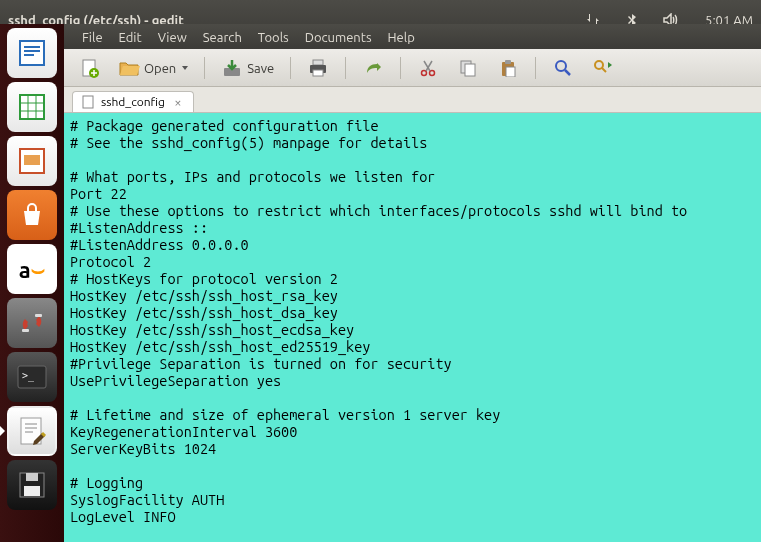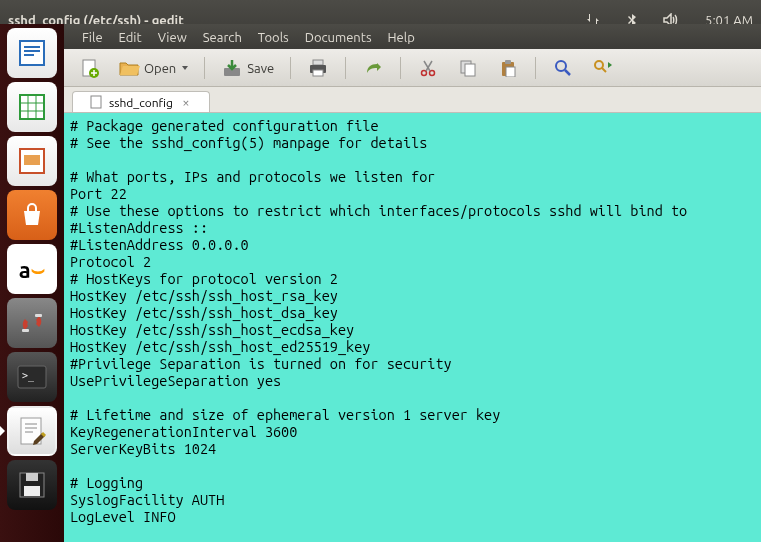--- a/index.html
+++ b/index.html
@@ -142,24 +142,24 @@
       border-bottom: 1px solid #c0beb8;
       display: flex;
       align-items: flex-end;
       padding-left: 8px;
     }
     .tab {
       background: #fff;
       border: 1px solid #c0beb8;
       border-bottom: none;
       border-radius: 4px 4px 0 0;
-      padding: 3px 16px;
+      padding: 3px 8px;
       font-size: 12px;
       display: flex;
-      align-items: center;
+      align-items: flex-start;
       gap: 6px;
       cursor: pointer;
     }
     .tab-close {
       width: 14px;
       height: 14px;
       color: #888;
       font-size: 13px;
       display: flex;
       align-items: center;

